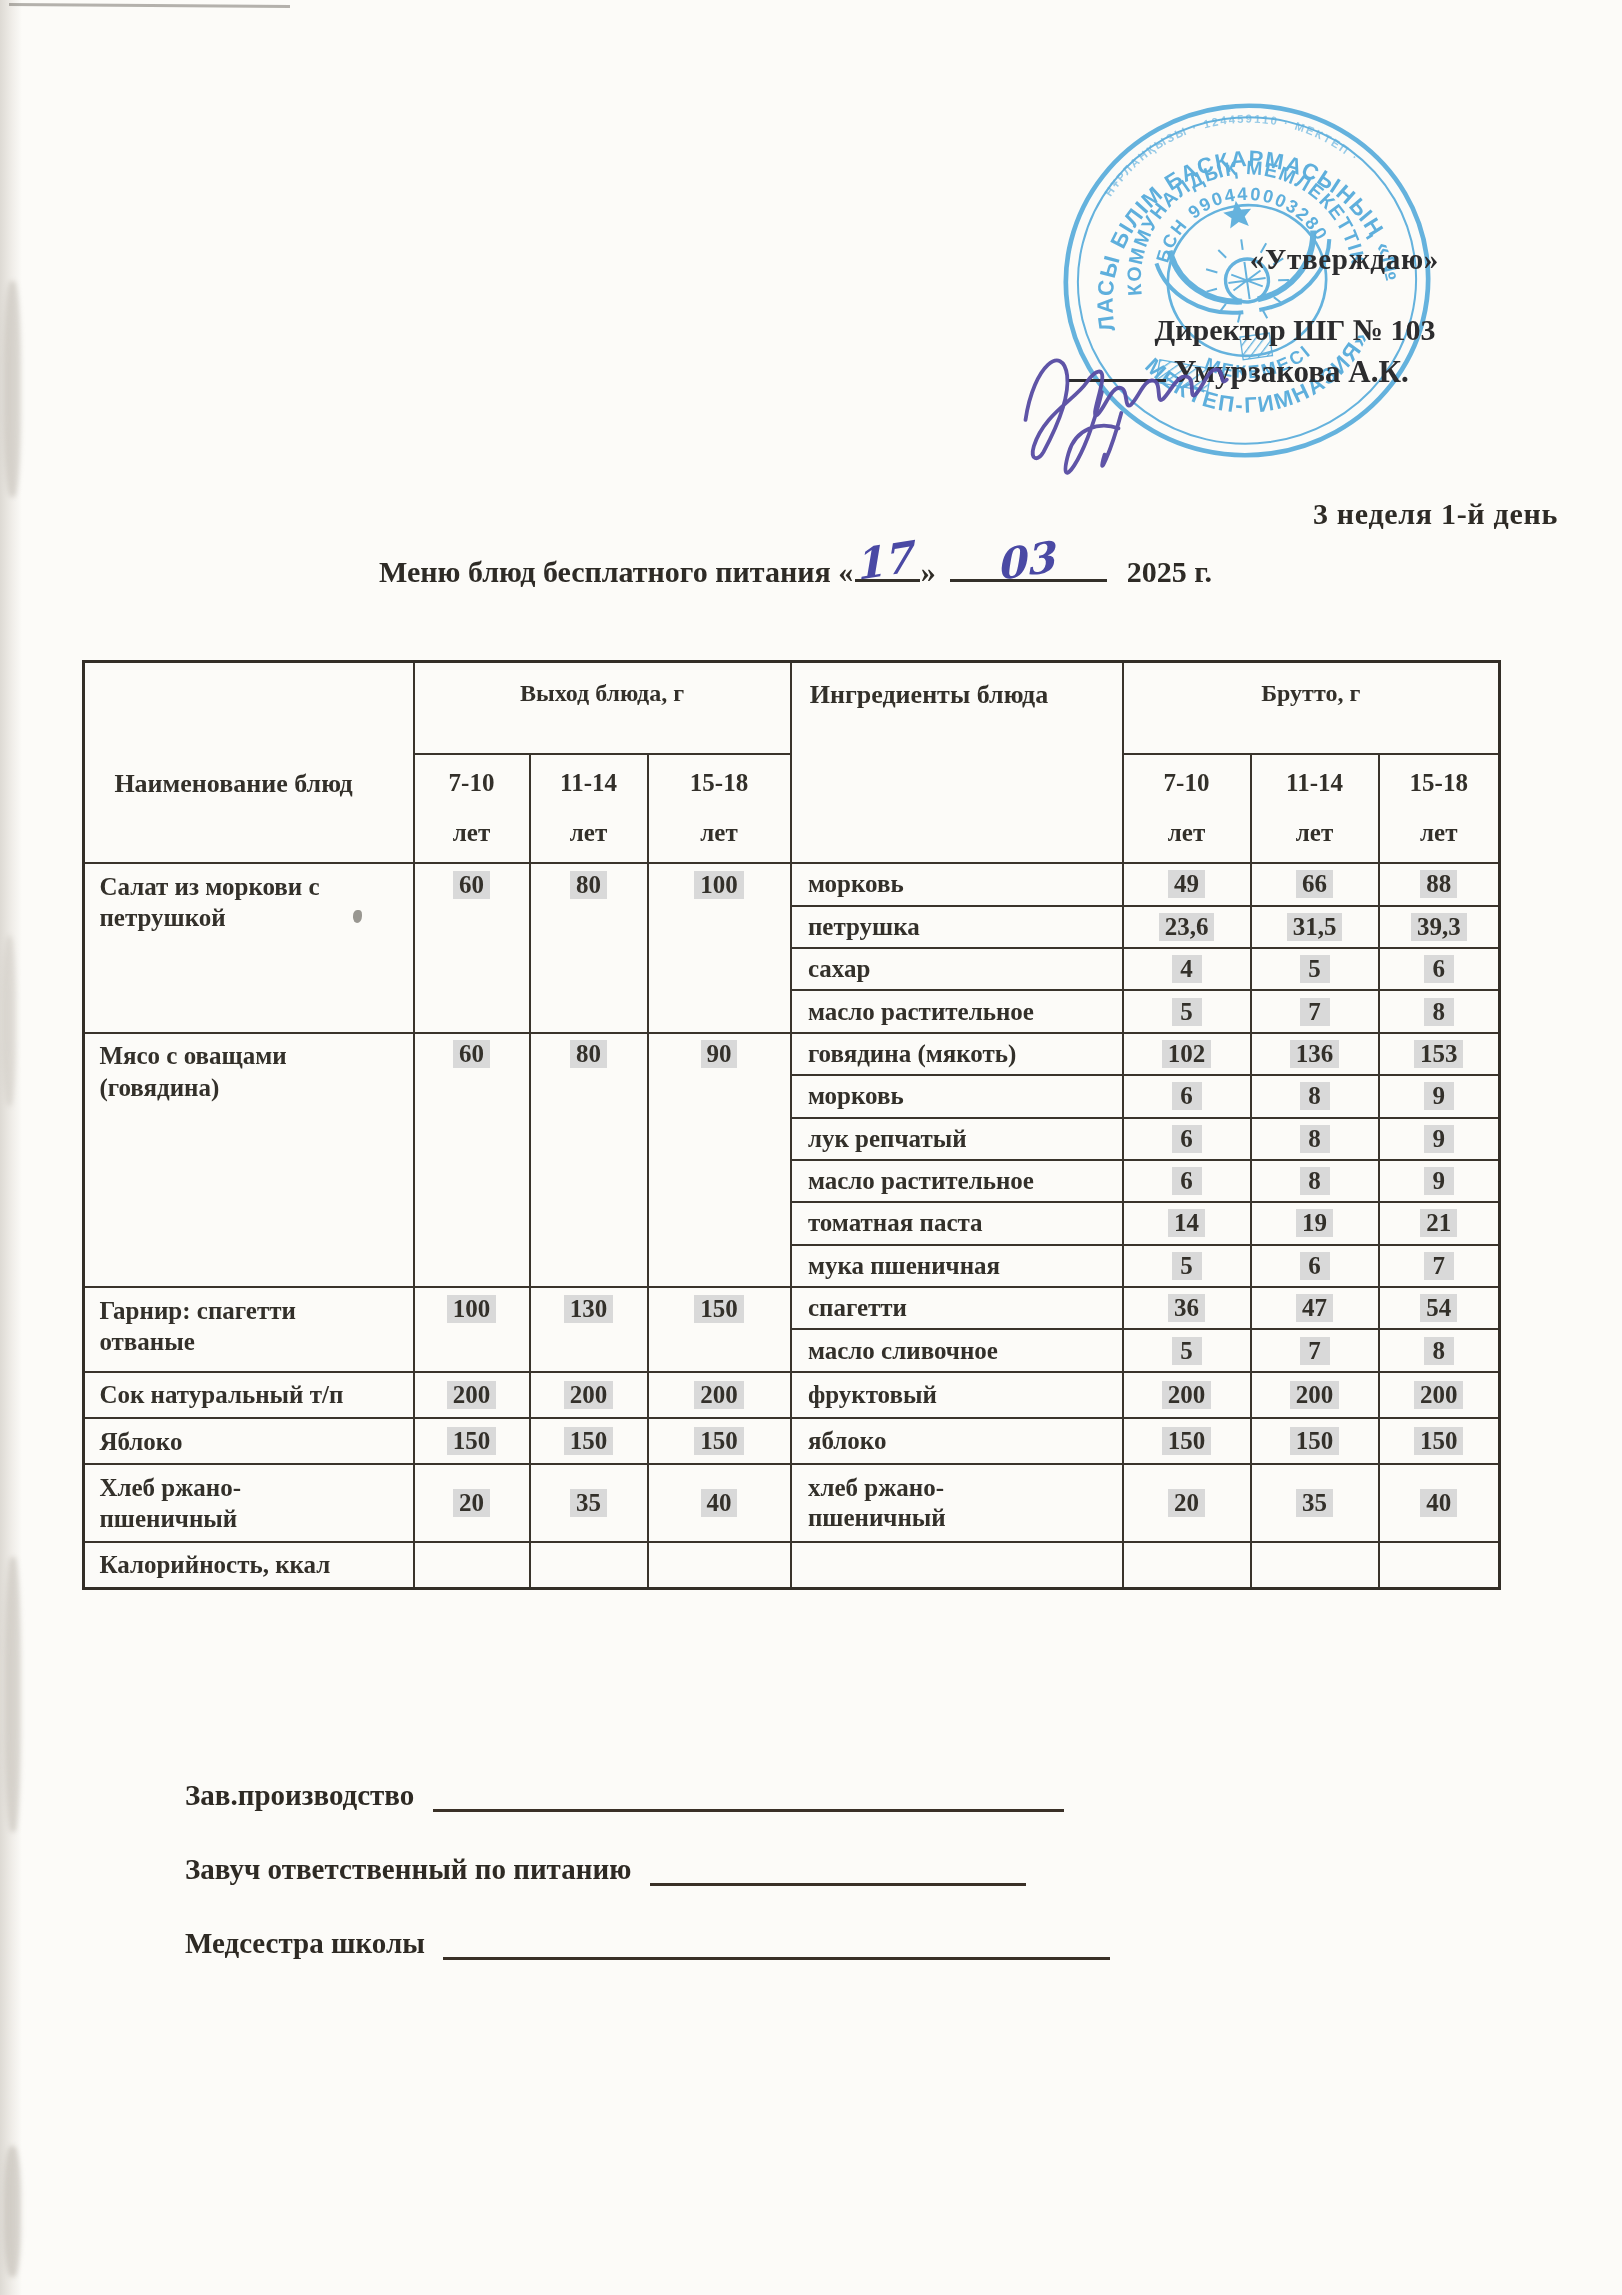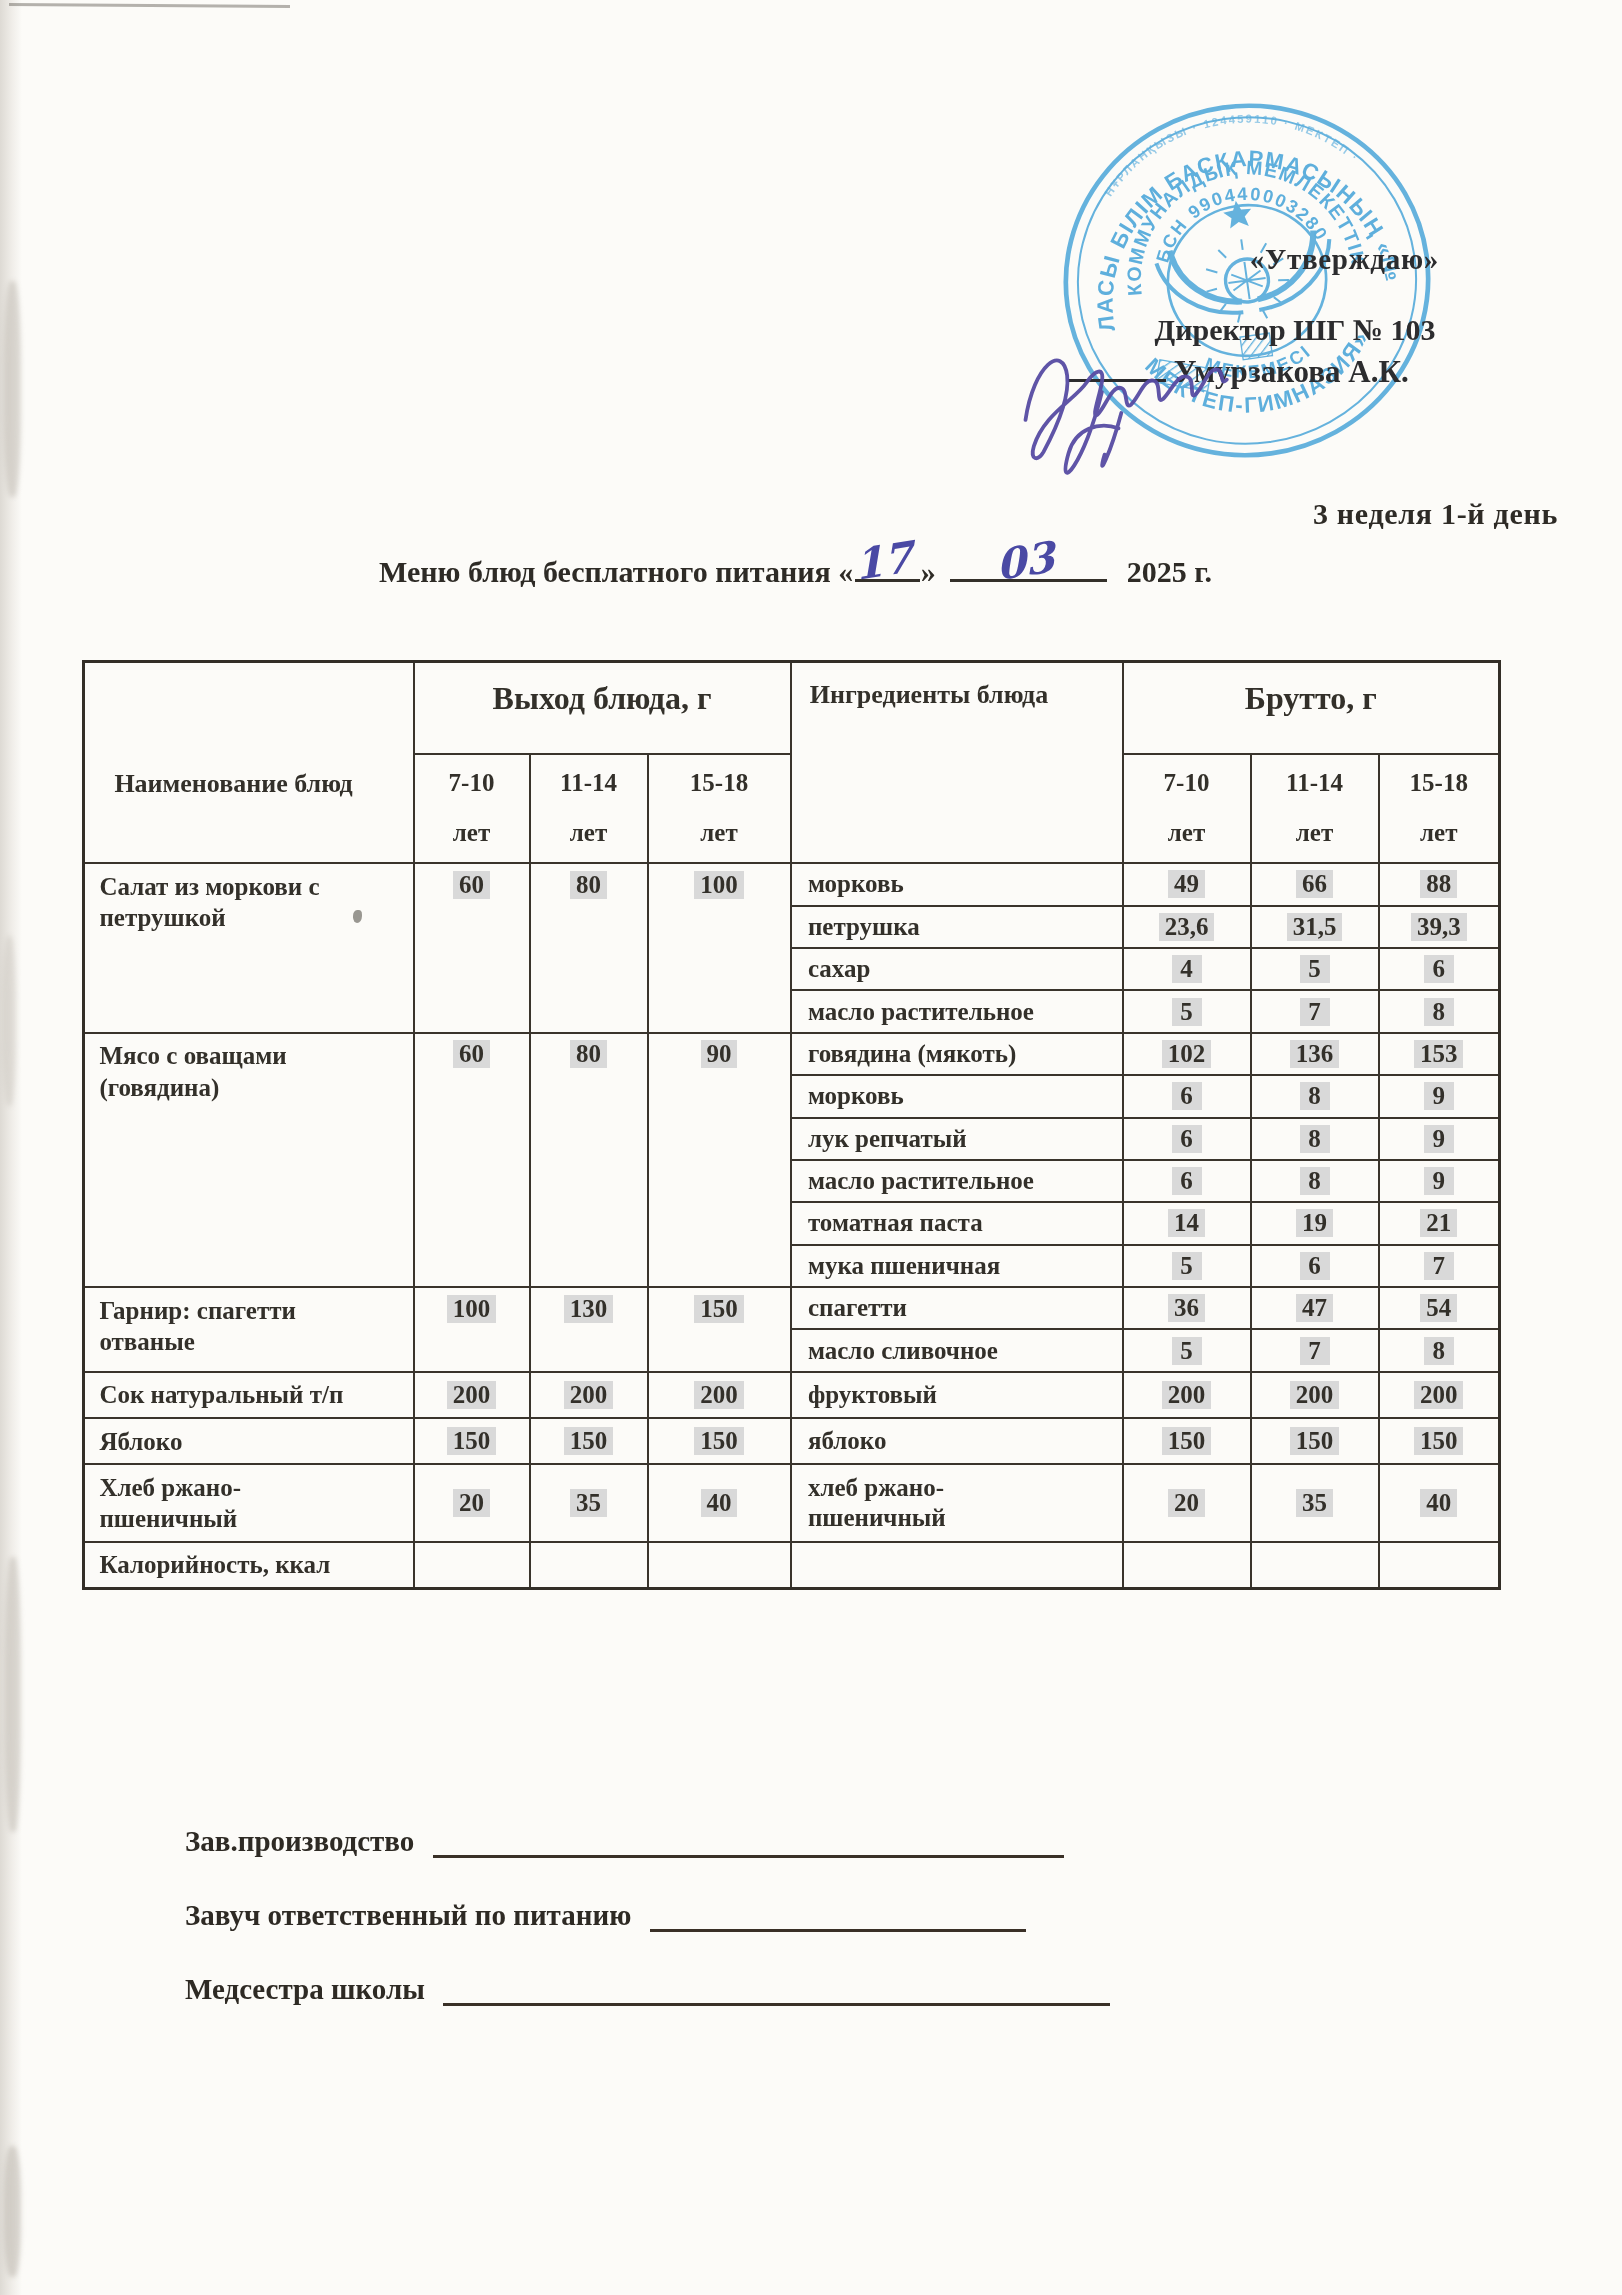--- a/index.html
+++ b/index.html
@@ -40,32 +40,32 @@
   .hand { position:absolute; left:50%; bottom:-2.6px; transform:translateX(-50%) rotate(-9deg) skewX(-8deg);
     font-family:"DejaVu Serif",serif; font-style:italic; font-weight:bold;
     color:#4a49a4; font-size:42px; line-height:1; }
 
   
   .menu-table { position:absolute; left:82px; top:660px; width:1417px;
     border-collapse:collapse; table-layout:fixed; font-size:25px; color:#33302a; }
   .menu-table td, .menu-table th { border:2px solid #3a342c; padding:3.9px 6.5px; font-weight:bold; }
   .menu-table { border:3.9px solid #332e27; }
   th.h-name { text-align:left; vertical-align:middle; padding-left:29.4px; padding-top:46px; font-size:26px; }
-  th.h-group { vertical-align:top; padding-top:17px; text-align:center; font-size:32px; }
+  th.h-group { vertical-align:top; padding-top:17px; text-align:center; font-size:24px; }
   th.h-ingr { text-align:left; vertical-align:top; padding-top:17px; padding-left:18.3px; font-size:26px; }
   th.h-age { text-align:center; vertical-align:middle; font-size:25px; line-height:2.0; font-weight:bold; }
   tr.hr1 { height:92px; } tr.hr2 { height:98px; }
   td.dish { text-align:left; vertical-align:top; padding:6.5px 62px 6.5px 14.4px; line-height:1.25; }
   td.ing  { text-align:left; vertical-align:middle; padding:5.2px 72px 5.2px 16.4px; line-height:1.2; height:38px; }
   td.num  { text-align:center; vertical-align:middle; }
   td.num.vtop { vertical-align:top; padding-top:6.5px; }
   .val { display:inline-block; background:#d9d9d9; padding:0 5.9px; min-width:30px; }
 
   
-  .footer { position:absolute; left:185px; top:1779px; width:955px; font-size:29px; color:#2e2a24;margin-top:46px; }
+  .footer { position:absolute; left:185px; top:1779px; width:955px; font-size:29px; color:#2e2a24; }
   .sig-row { display:flex; align-items:flex-end; margin-bottom:41px; white-space:nowrap; }
   .sig-label { margin-right:18.3px; }
   .sig-blank { border-bottom:3.3px solid #3a3027; height:33px; display:inline-block; }
   .w1 { width:631px; } .w2 { width:376px; } .w3 { width:667px; }
 </style>
 </head>
 <body>
 
 <div class="edge-band"></div>
 <div class="streak s1"></div>

